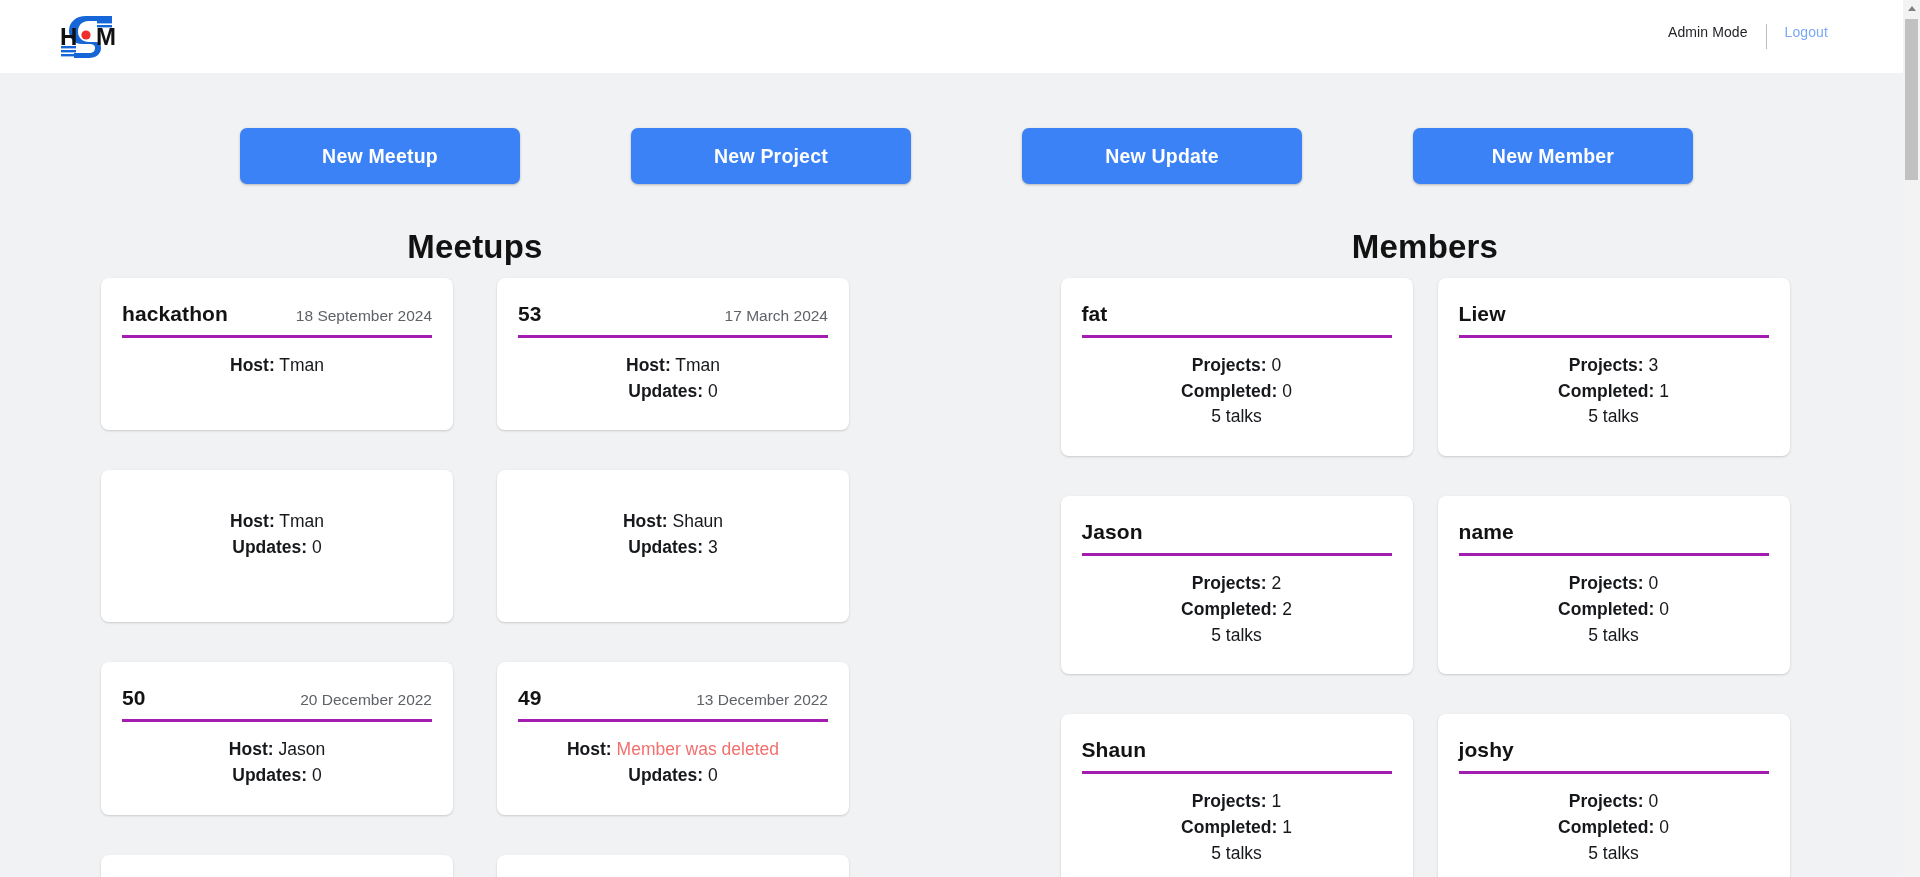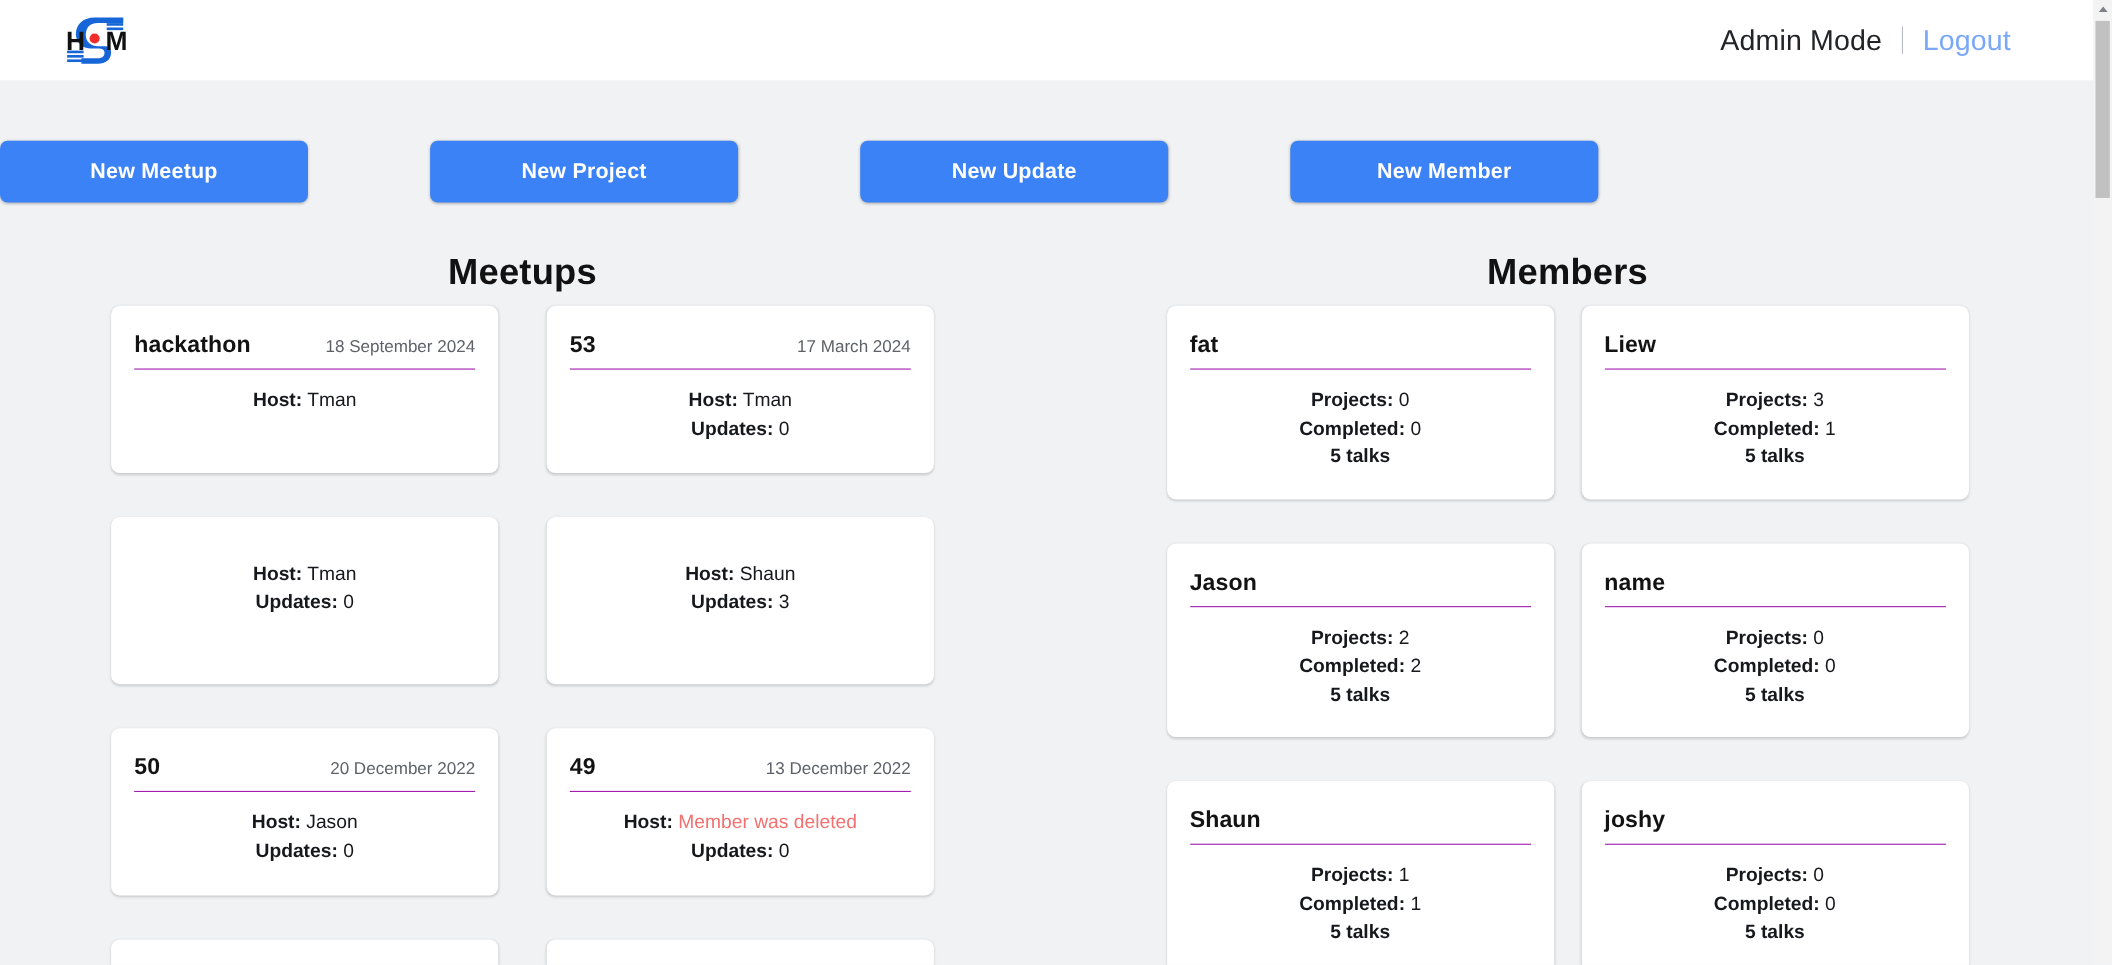--- a/index.html
+++ b/index.html
@@ -31,23 +31,23 @@
 
   .logo-wrap {
     display: flex;
     align-items: center;
     height: 52px;
   }
   .logo-svg { display: block; }
 
   .header-right {
     display: flex;
-    align-items: center;
+    align-items: flex-start;
     gap: 0px;
-    font-size: 26px;
+    font-size: 14px;
     margin-right: 34px;
   }
   .admin-mode {
     color: #222428;
     padding-right: 18px;
     letter-spacing: .1px;
   }
   .hdr-divider {
     width: 1px;
     height: 25px;
@@ -62,20 +62,21 @@
 
   
   .page {
     padding-top: 55px;
     width: 1900px;
   }
 
   .button-row {
     display: flex;
     justify-content: flex-start;
+    padding-left: 240px;
     gap: 111px;
   }
   .btn {
     width: 280px;
     height: 56px;
     background: #3b82f6;
     color: #ffffff;
     border: none;
     border-radius: 7px;
     font-family: "Liberation Sans", sans-serif;
@@ -125,21 +126,21 @@
     border-radius: 8px;
     box-shadow: 0 1px 3px rgba(0,0,0,0.10), 0 1px 2px rgba(0,0,0,0.07);
     padding: 24px 21px 26px 21px;
     min-height: 152px;
   }
 
   .card-head {
     display: flex;
     align-items: baseline;
     justify-content: space-between;
-    border-bottom: 1px solid #a21caf;
+    border-bottom: 3px solid #a21caf;
     padding-bottom: 9px;
   }
   .card-title {
     font-size: 21px;
     font-weight: bold;
     color: #131313;
     letter-spacing: .1px;
   }
   .card-date {
     font-size: 15.5px;
@@ -150,21 +151,21 @@
   .card-body { padding-top: 15px; }
   .card-line {
     font-size: 17.5px;
     line-height: 1.47;
     color: #16181c;
     text-align: center;
   }
   .card-line b { font-weight: bold; }
   .card-line .val { font-weight: normal; }
   .card-line .val.deleted { color: #f2706f; }
-  .card-line.plain { font-weight: bold; }
+  .card-line.plain { font-weight: normal; }
 
   
   .scrollbar {
     position: absolute;
     top: 0; right: 0;
     width: 17px;
     height: 877px;
     background: #f3f3f3;
     z-index: 20;
   }

